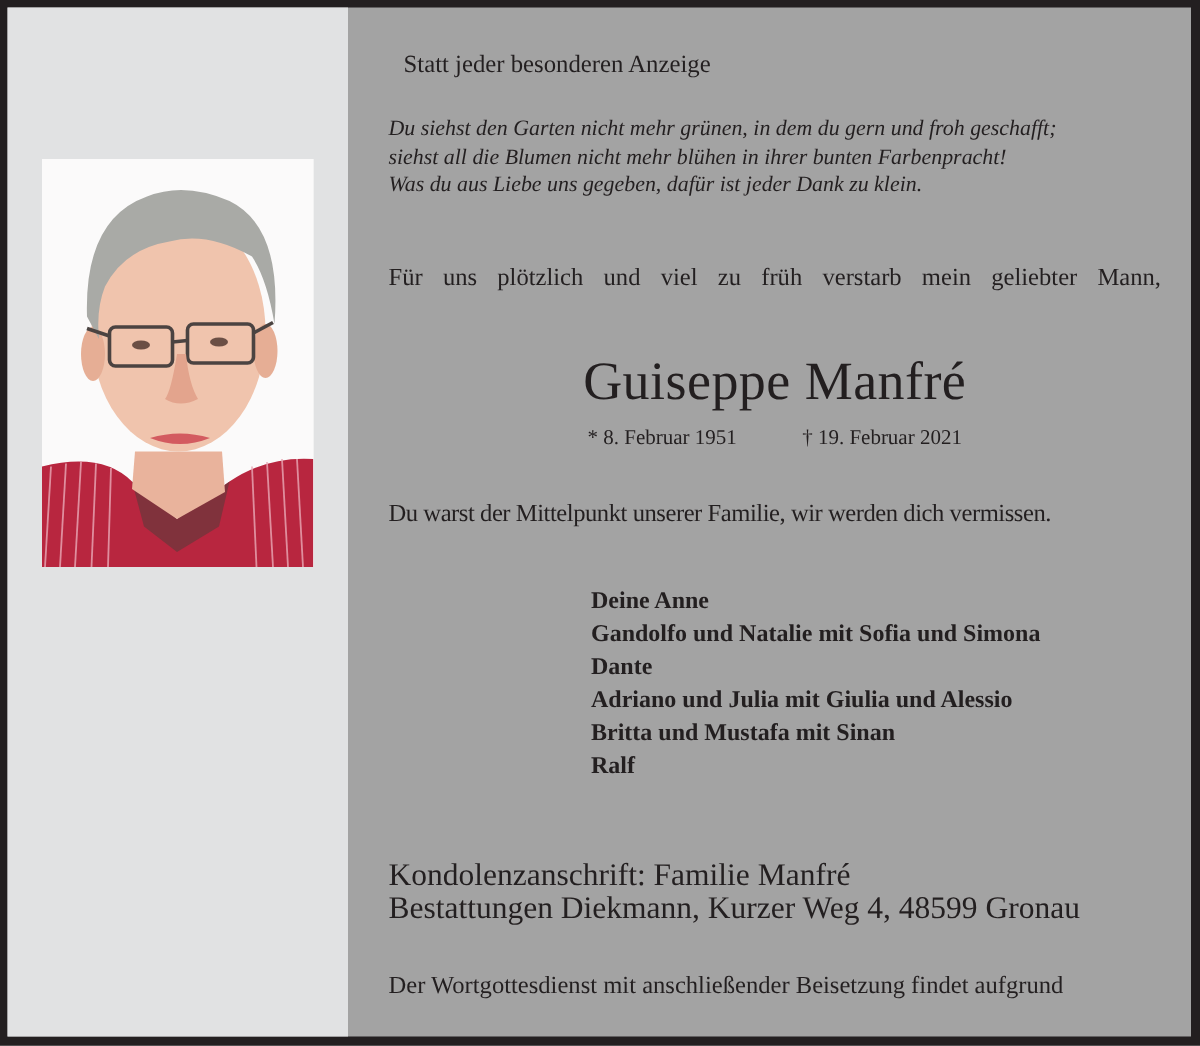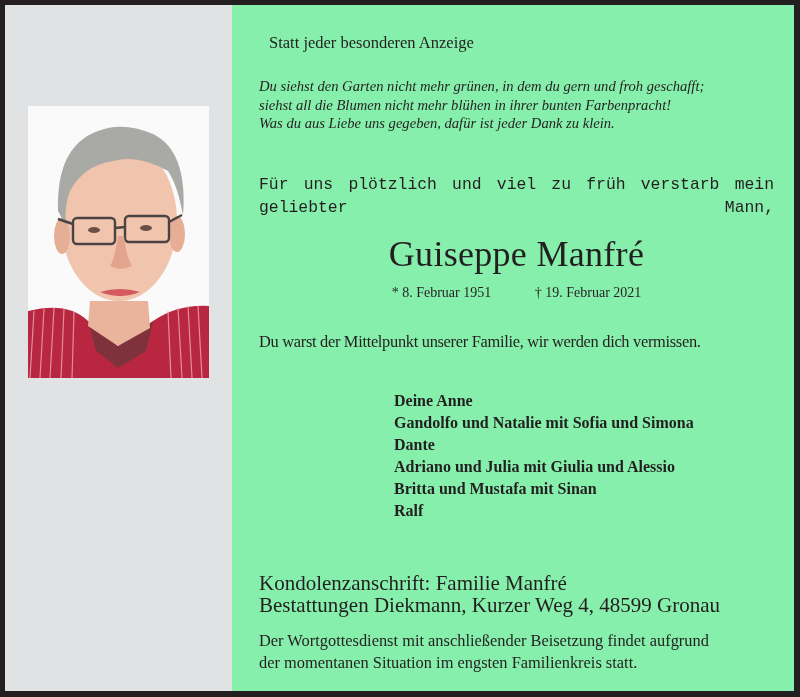--- a/index.html
+++ b/index.html
@@ -1,46 +1,46 @@
 <!DOCTYPE html>
 <html><head>
 <meta charset="utf-8">
 <style>
   html, body { margin:0; padding:0; }
   body { width:800px; height:697px; overflow:hidden; background:#231f20; }
   .frame {
     position:absolute; left:0; top:0; width:800px; height:697px;
     box-sizing:border-box; border:5px solid #231f20; border-right-width:6px; border-bottom-width:6px;
-    background:#86efac;
+    background:#a3a3a3;
   }
   .sidebar {
     position:absolute; left:0; top:0; width:227px; height:100%;
     background:#e1e2e3;
   }
   .photo {
     position:absolute; left:23px; top:101px; width:181px; height:272px;
     background:#ffffff; overflow:hidden;
   }
   .photo svg { display:block; }
   .content {
     position:absolute; left:254px; top:0; right:0; height:100%;
     font-family:"Liberation Serif", serif; color:#231f20;
   }
   .t { position:absolute; white-space:nowrap; }
   .head { left:10px; top:28px; font-size:16.5px; }
   .poem { left:0; top:72px; font-size:14.6px; font-style:italic; line-height:18.7px; }
-  .intro { left:0; top:168px; font-size:16.4px; line-height:23px; width:515px; white-space:normal; text-align:justify; text-align-last:left;font-family:Liberation Mono, monospace; }
+  .intro { left:0; top:168px; font-size:16.4px; line-height:23px; width:515px; white-space:normal; text-align:justify; text-align-last:left; }
   .name { left:0; width:515px; top:228px; font-size:36px; font-weight:normal; text-align:center; letter-spacing:0.3px; }
   .dates { left:0; width:515px; top:280px; font-size:14px; text-align:center; }
   .dates span { display:inline-block; }
   .dates .birth { margin-right:40px; }
   .mid { left:0; top:327px; font-size:16.4px; letter-spacing:-0.3px; }
   .family { left:135px; top:385px; font-size:16px; font-weight:bold; line-height:22px; }
   .addr { left:0; top:567px; font-size:21px; line-height:22px; }
-  .notice { left:0; top:625px; font-size:16.4px; line-height:22px; }
+  .notice { left:0; top:641px; font-size:16.4px; line-height:22px; }
   .block { display:block; }
 </style>
 </head>
 <body>
 
 <div class="frame">
   <div class="sidebar">
     <div class="photo">
       <svg width="181" height="272" viewBox="0 0 181 272">
         <rect width="181" height="272" fill="#fbfafa"></rect>
@@ -117,16 +117,15 @@
       <span class="block">Ralf</span>
     </div>
 
     <div class="t addr">
       <span class="block">Kondolenzanschrift: Familie Manfré</span>
       <span class="block">Bestattungen Diekmann, Kurzer Weg 4, 48599 Gronau</span>
     </div>
 
     <div class="t notice">
       <span class="block">Der Wortgottesdienst mit anschließender Beisetzung findet aufgrund</span>
-      <span class="block">der momentanen Situation im engsten Familienkreis statt.</span>
     </div>
   </div>
 </div>
 
 </body></html>

